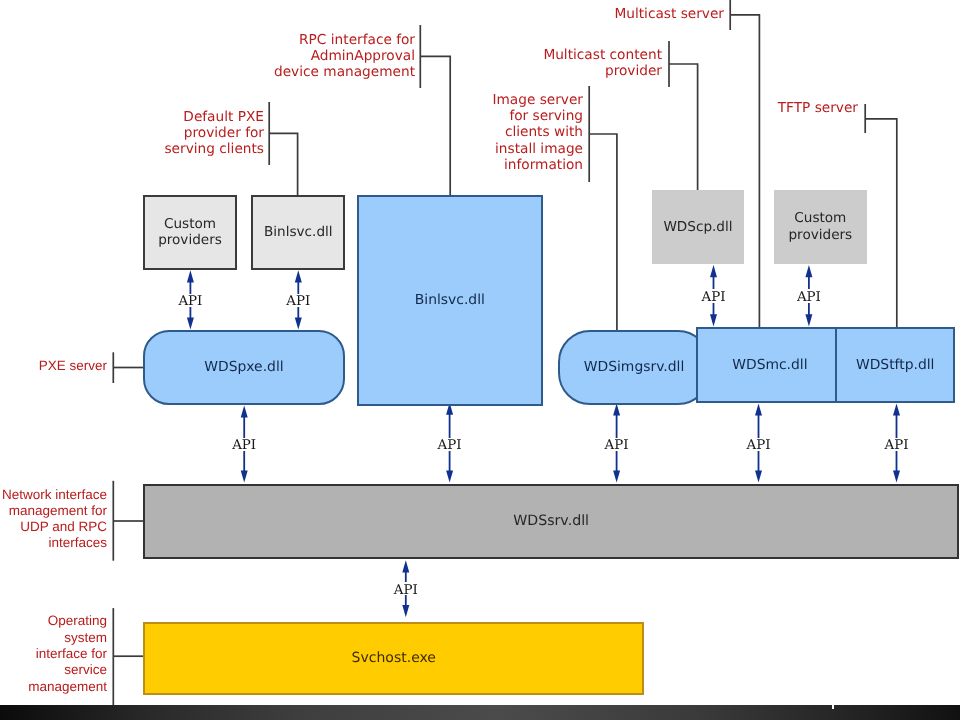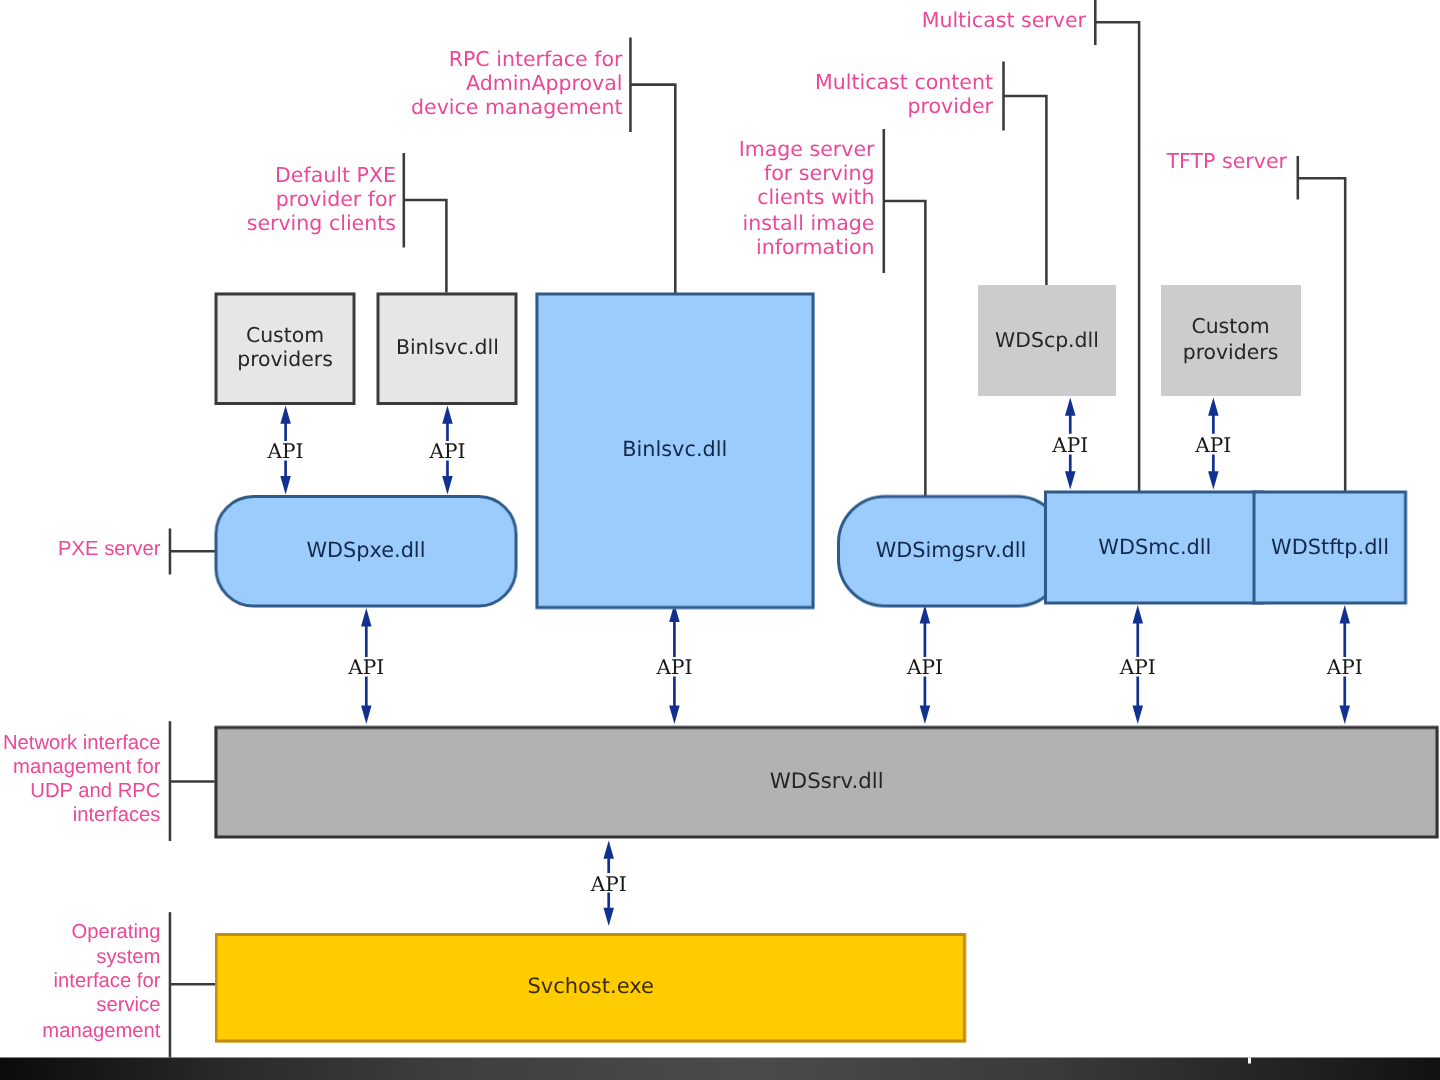--- a/index.html
+++ b/index.html
@@ -32,21 +32,21 @@
   .box.gray-mid   { background:#CCCCCC; border:0;                  color:#262626; font-size:13.6px; }
   .box.blue       { background:#9CCCFC; border:2px solid #2E5B8C; color:#12294A; font-size:13.9px; }
   .box.gray-bar   { background:#B2B2B2; border:2px solid #333333; color:#262626; font-size:14.2px; }
   .box.yellow     { background:#FFCC00; border:2px solid #BE8C18; color:#3D2B02; font-size:14.0px; }
 
   
   .ann {
     position:absolute;
     text-align:right;
     white-space:nowrap;
-    color:#ec4899;
+    color:#b91c1c;
     z-index:3;
     will-change:opacity;
   }
   .ann .ann-line { display:block; line-height:16.3px; }
   .ann.wide   { font-family:"DejaVu Sans", sans-serif;     font-size:13.7px; }
   .ann.narrow { font-family:"Liberation Sans", sans-serif; font-size:13.5px; }
 
   
   .api-label {
     position:absolute;
@@ -198,21 +198,21 @@
   </div>
   <div class="box blue" style="left: 143.3px; top: 330px; width: 201.3px; height: 75.4px; border-radius: 26px;">
     <span class="box-line">WDSpxe.dll</span>
   </div>
   <div class="box blue" style="left: 558px; top: 329.5px; width: 152px; height: 75.9px; border-radius: 32px;">
     <span class="box-line">WDSimgsrv.dll</span>
   </div>
   <div class="box blue" style="left: 696.4px; top: 327px; width: 147px; height: 76.2px;">
     <span class="box-line">WDSmc.dll</span>
   </div>
-  <div class="box blue" style="left: 835.2px; top: 327.4px; width: 103px; height: 75.6px;">
+  <div class="box blue" style="left: 835.2px; top: 327.4px; width: 120px; height: 75.6px;">
     <span class="box-line">WDStftp.dll</span>
   </div>
   <div class="box gray-bar" style="left: 142.8px; top: 483.8px; width: 816.7px; height: 75.4px;">
     <span class="box-line">WDSsrv.dll</span>
   </div>
   <div class="box yellow" style="left: 143.3px; top: 622px; width: 501px; height: 72.8px;">
     <span class="box-line">Svchost.exe</span>
   </div>
 
   <div class="ann wide" style="right: 545px; top: 31.85px;">

